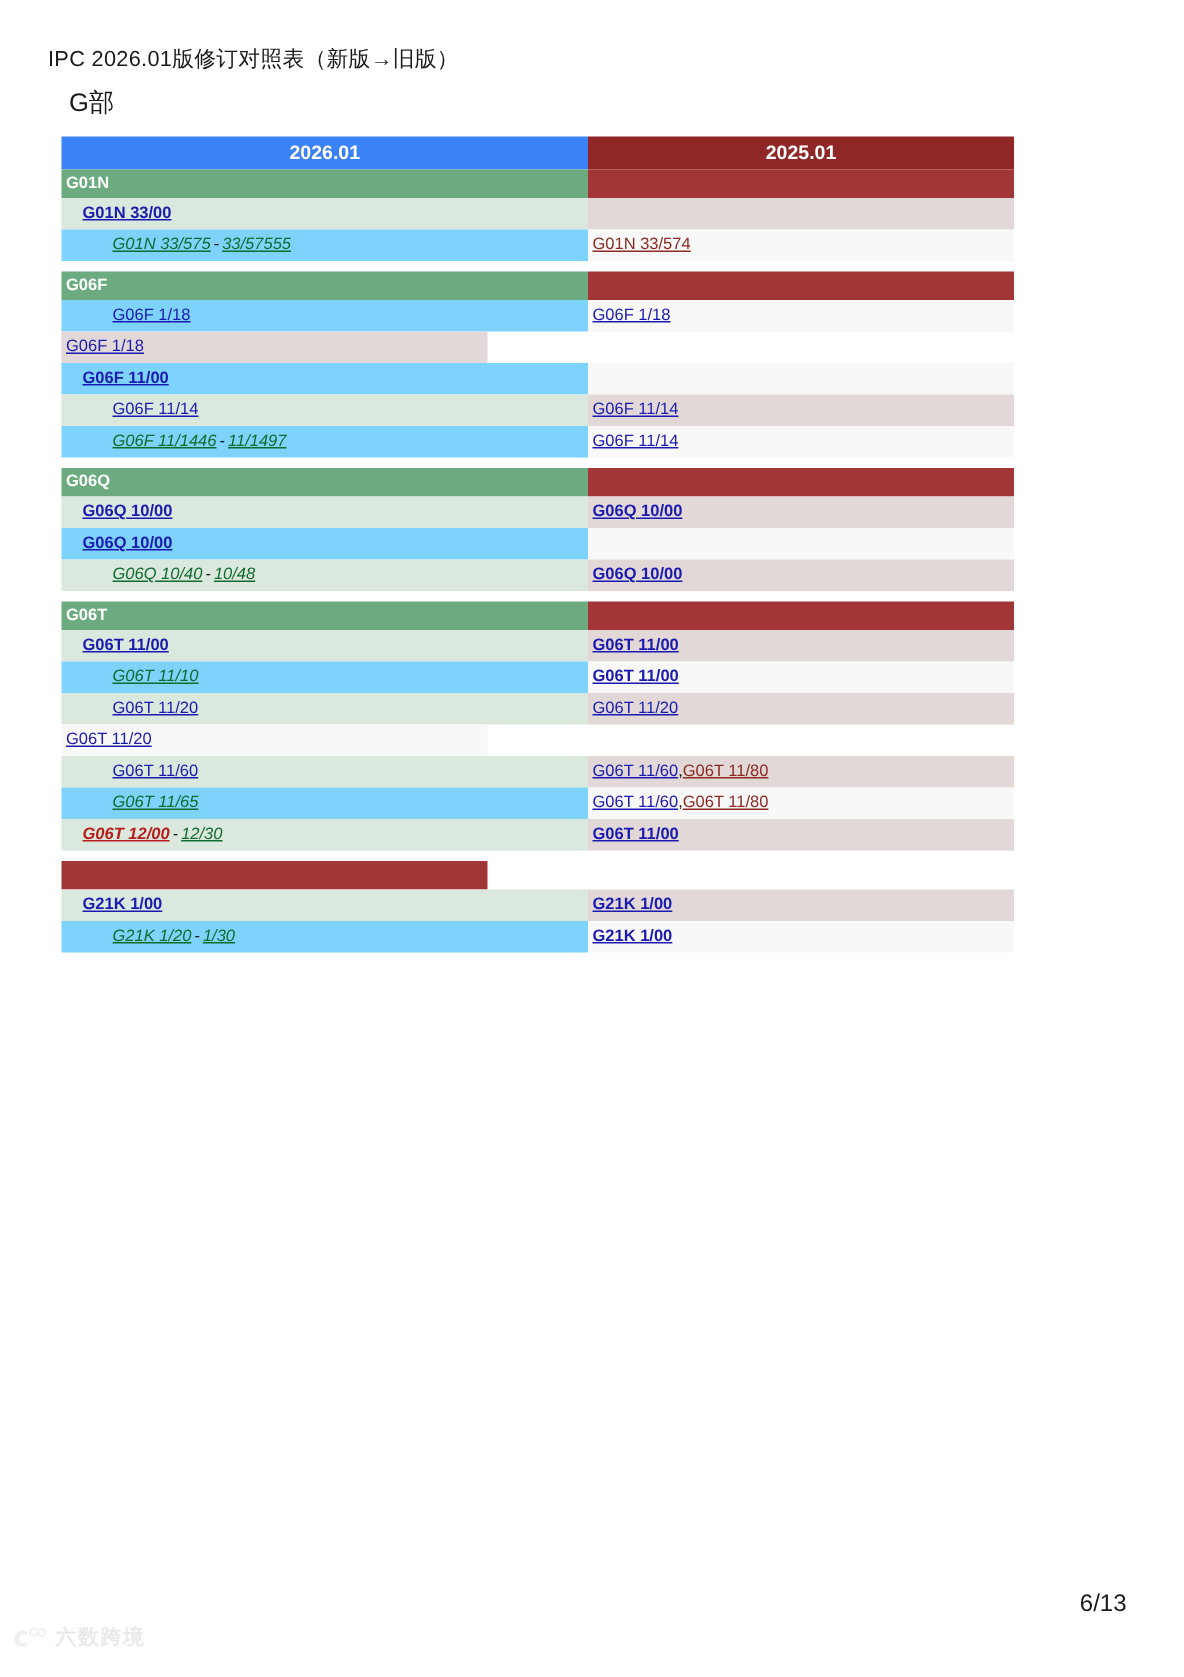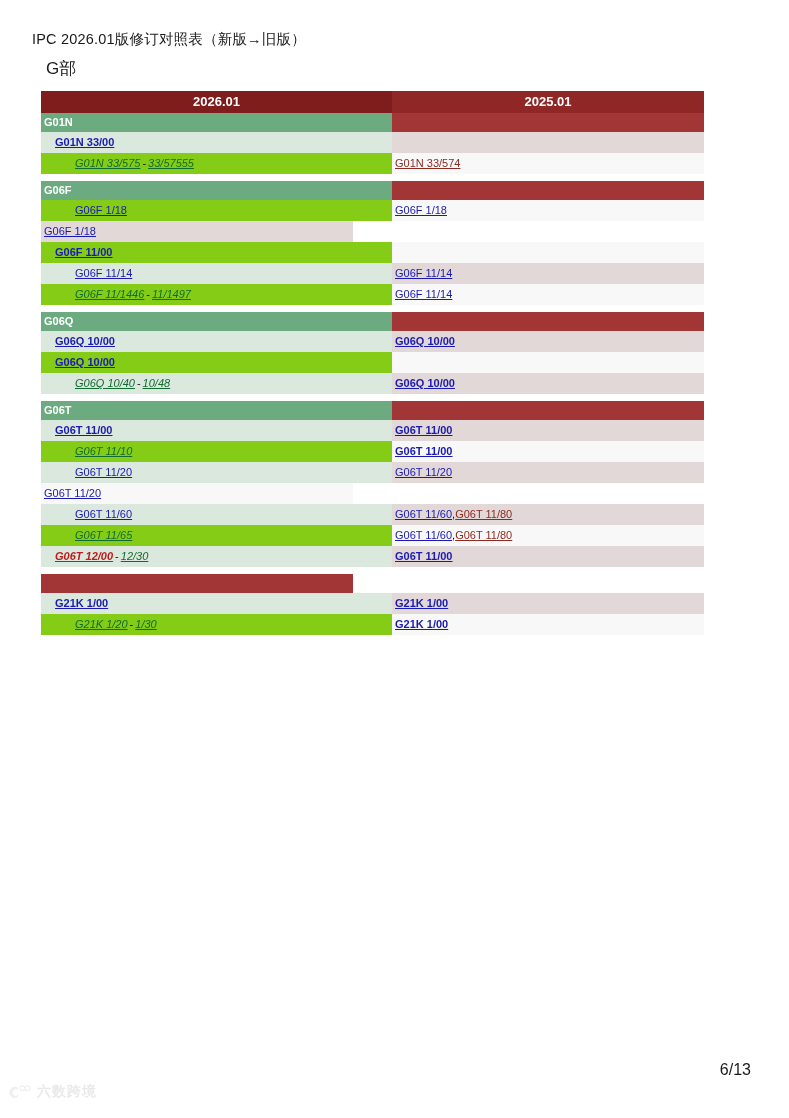--- a/index.html
+++ b/index.html
@@ -43,32 +43,32 @@
   .row {
     display: flex;
     width: 100%;
   }
   .cell {
     box-sizing: border-box;
     overflow: hidden;
     white-space: nowrap;
   }
   .cell.left  { width: 351px; }
-  .cell.right { width: 312px; }
+  .cell.right { width: 284px; }
 
   
   .hdr-row .cell {
     height: 22px;
     line-height: 22px;
     text-align: center;
     font-weight: bold;
     font-size: 13px;
     color: #ffffff;
   }
-  .hdr-row .cell.left  { background: #7f1d1d; }
+  .hdr-row .cell.left  { background: #3b82f6; }
   .hdr-row .cell.right { background: #8f2727; }
 
   
   .grp-row .cell {
     height: 19px;
     line-height: 19px;
     font-weight: bold;
     font-size: 11px;
     color: #ffffff;
   }
@@ -76,21 +76,21 @@
   .grp-row .cell.right { background: #a23636; }
 
   
   .data-row .cell {
     height: 21px;
     line-height: 21px;
     font-size: 11px;
   }
   .data-row.stripe .cell.left  { background: #dbe8dd; }
   .data-row.stripe .cell.right { background: #e2d8d8; }
-  .data-row.plain  .cell.left  { background: #84cc16; }
+  .data-row.plain  .cell.left  { background: #7dd3fc; }
   .data-row.plain  .cell.right { background: #f9f8f8; }
 
   .lvl1 { padding-left: 14px; }
   .lvl2 { padding-left: 34px; }
   .cell.right .pad { padding-left: 3px; display: inline-block; }
 
   
   .t {
     text-decoration: underline;
     white-space: nowrap;

